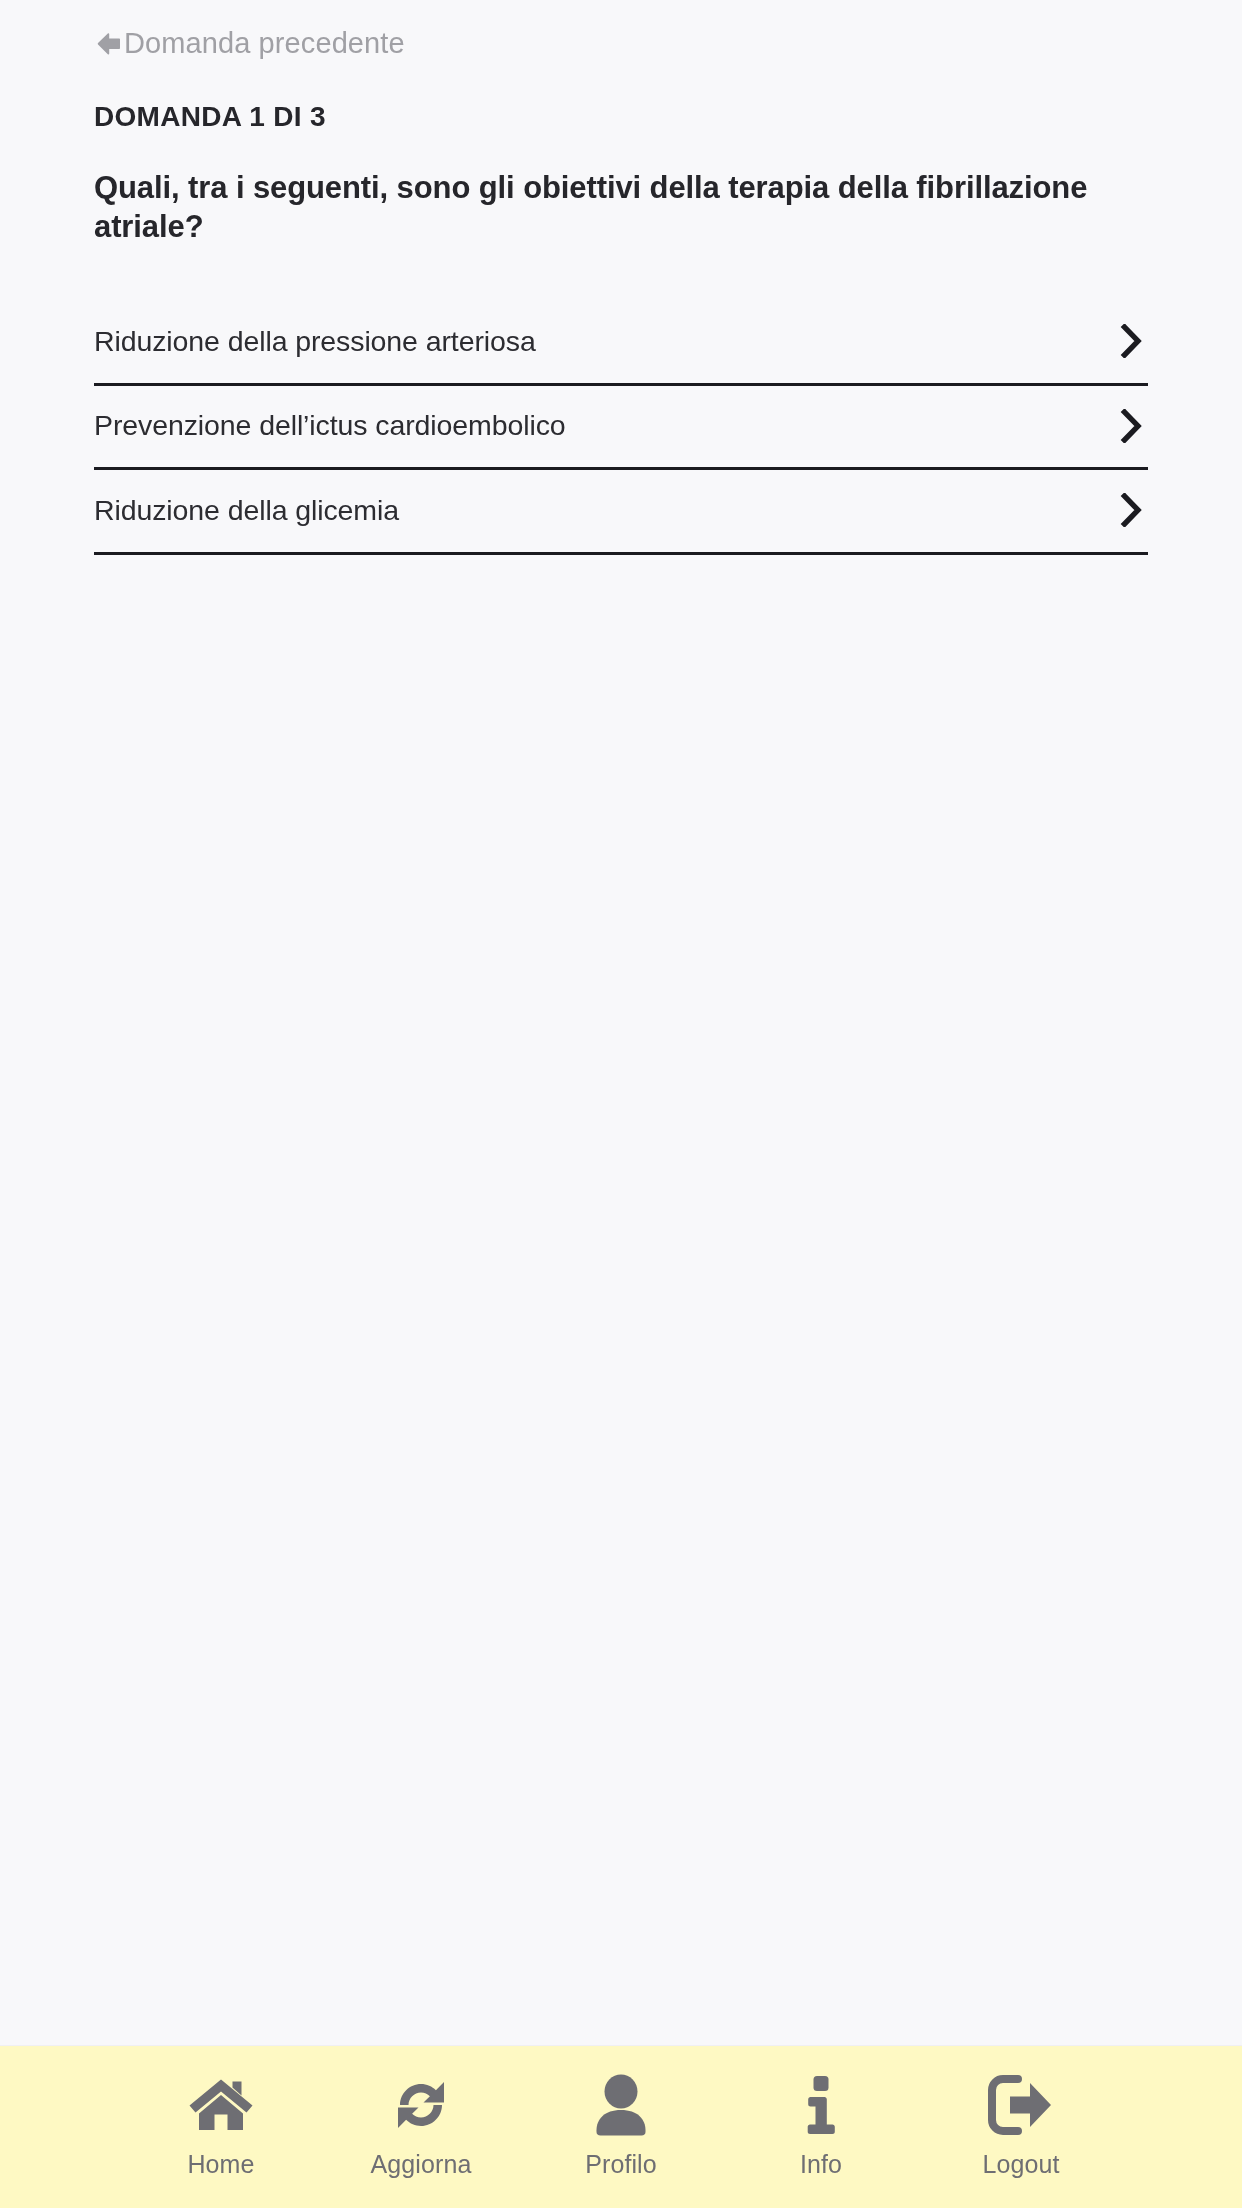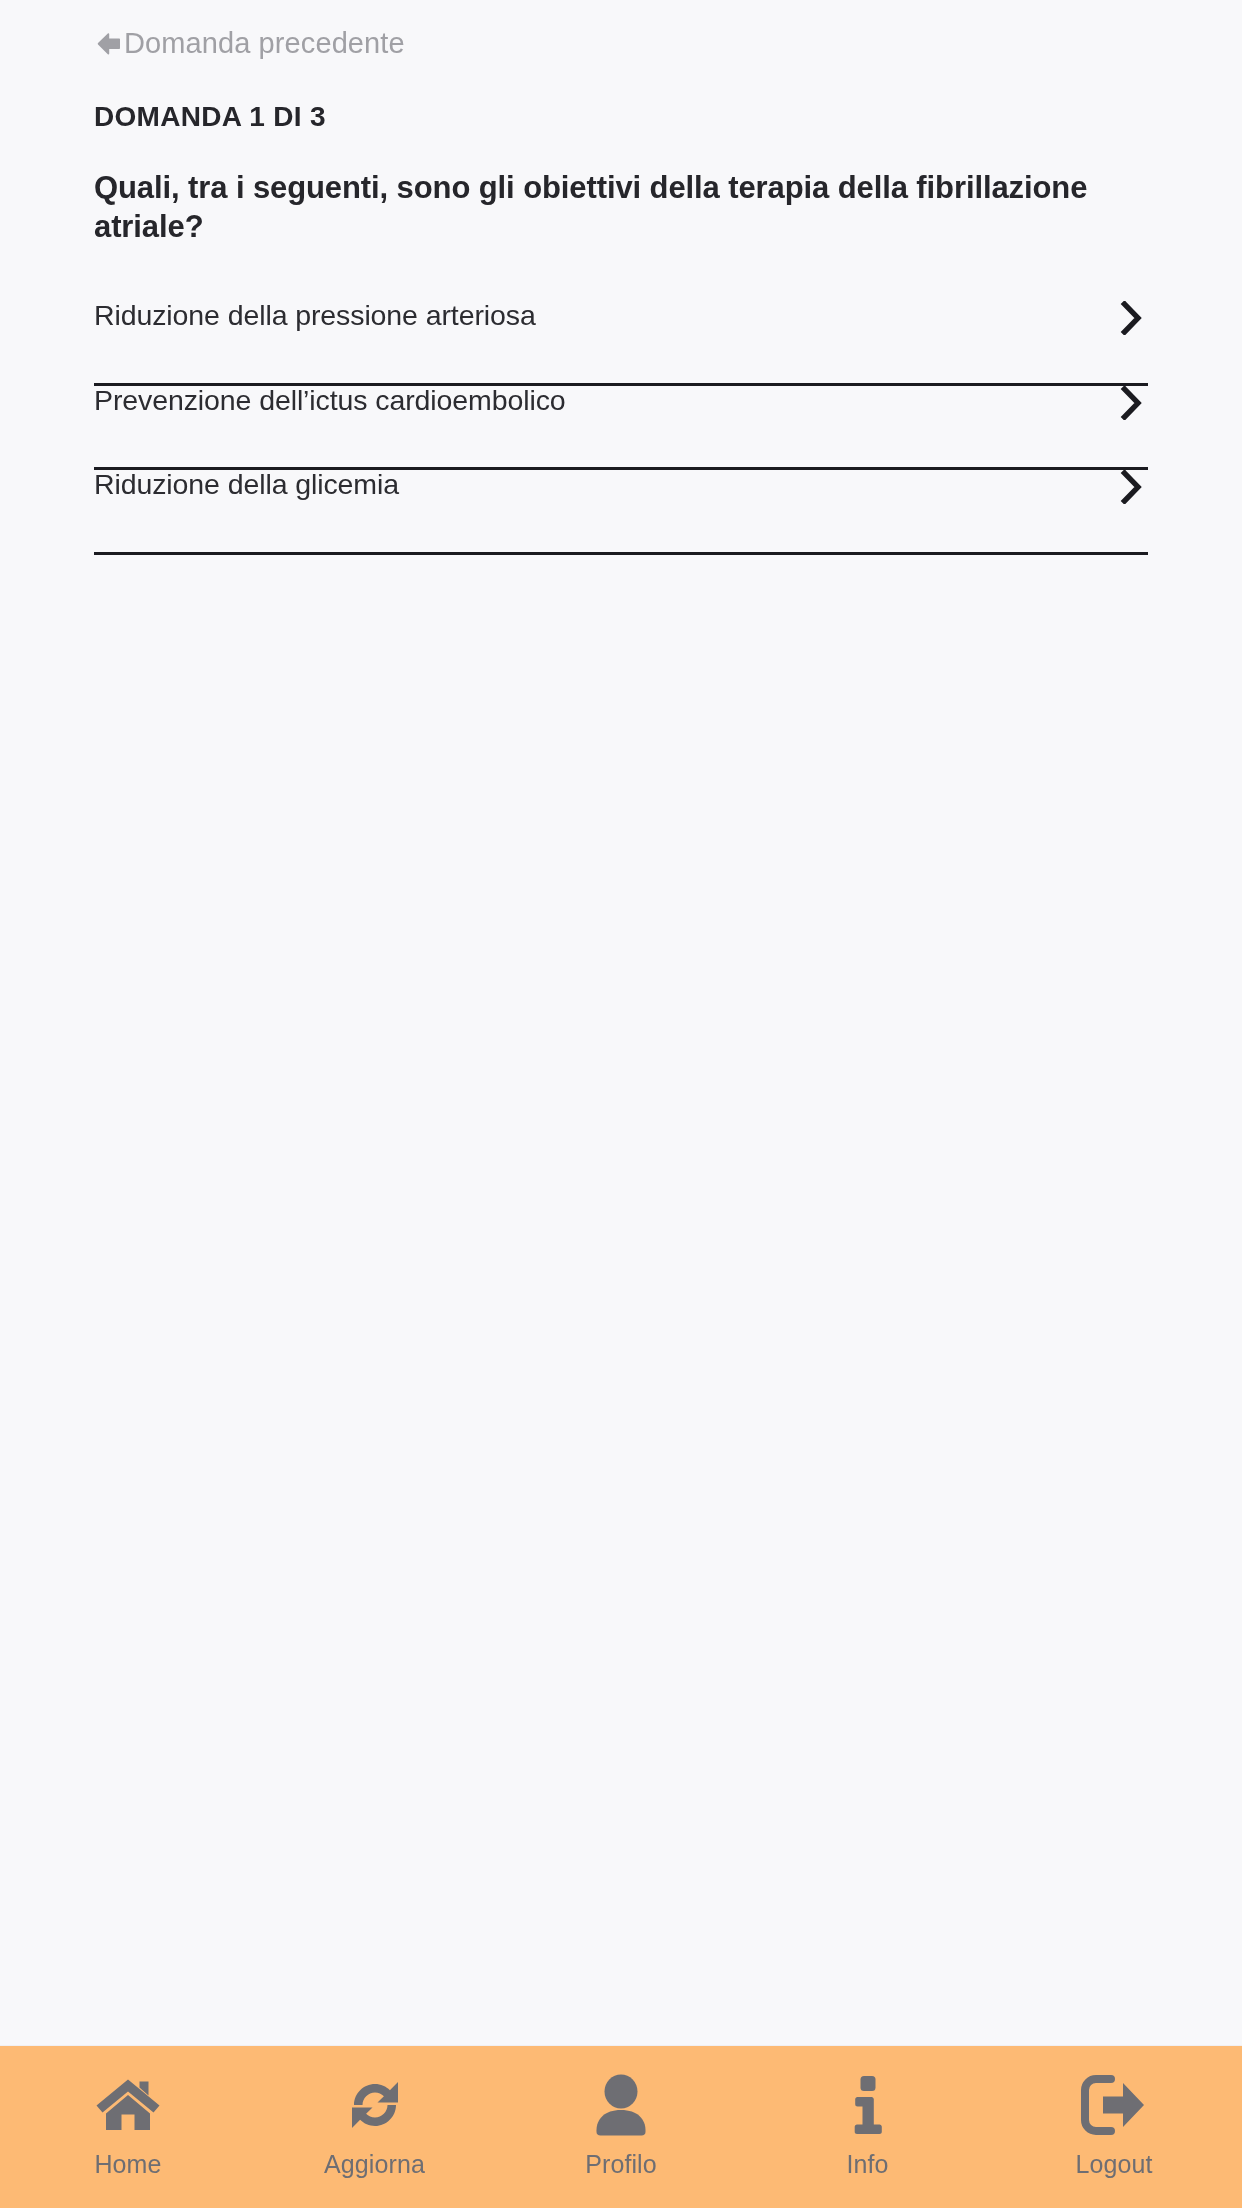--- a/index.html
+++ b/index.html
@@ -78,20 +78,21 @@
   }
 
   
   .answers {
     margin-top: 55px;
   }
   .answer-row {
     position: relative;
     height: 84.5px;
     display: flex;
+    align-items: center;
     justify-content: space-between;
     border-bottom: 3px solid #1b1b20;
     cursor: pointer;
     box-sizing: border-box;
   }
   .answer-label {
     font-size: 28.5px;
     color: #2c2c31;
     line-height: 1;
     letter-spacing: -0.1px;
@@ -103,25 +104,25 @@
     flex: 0 0 auto;
     display: block;
     margin-right: 4px;
     padding-bottom: 2px;
   }
 
   
   .tabbar {
     flex: 0 0 auto;
     height: 163px;
-    background: #fdba74;
+    background: #fef9c3;
     border-top: 1px solid #f0f0f3;
     display: flex;
     align-items: flex-start;
-    justify-content: space-between;
+    justify-content: center;
     padding: 0 28px;
     box-sizing: border-box;
   }
   .tab-item {
     width: 200px;
     display: flex;
     flex-direction: column;
     align-items: center;
     justify-content: flex-start;
     padding-top: 22px;

